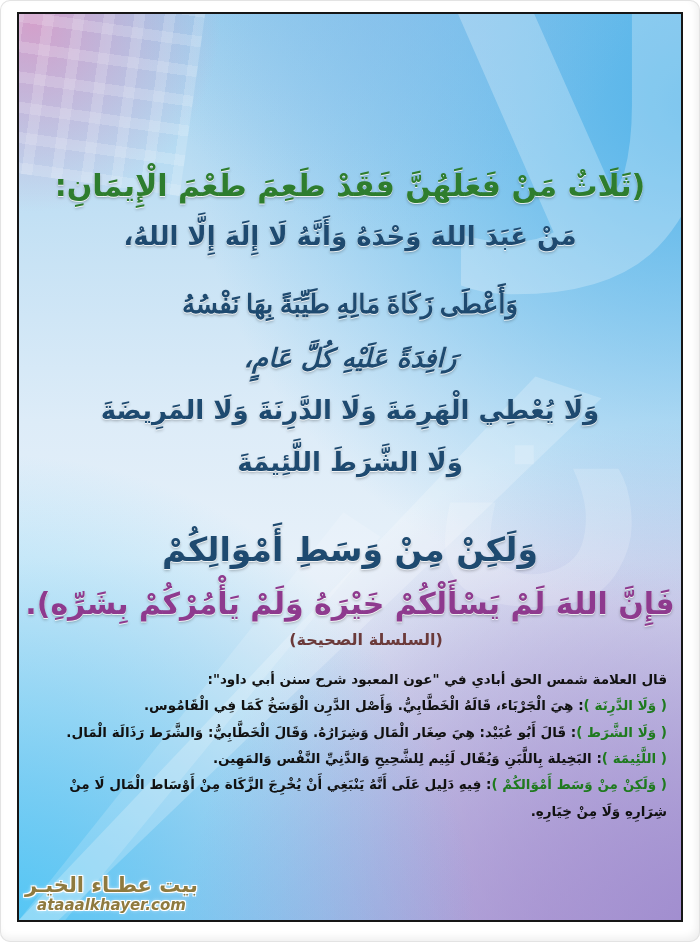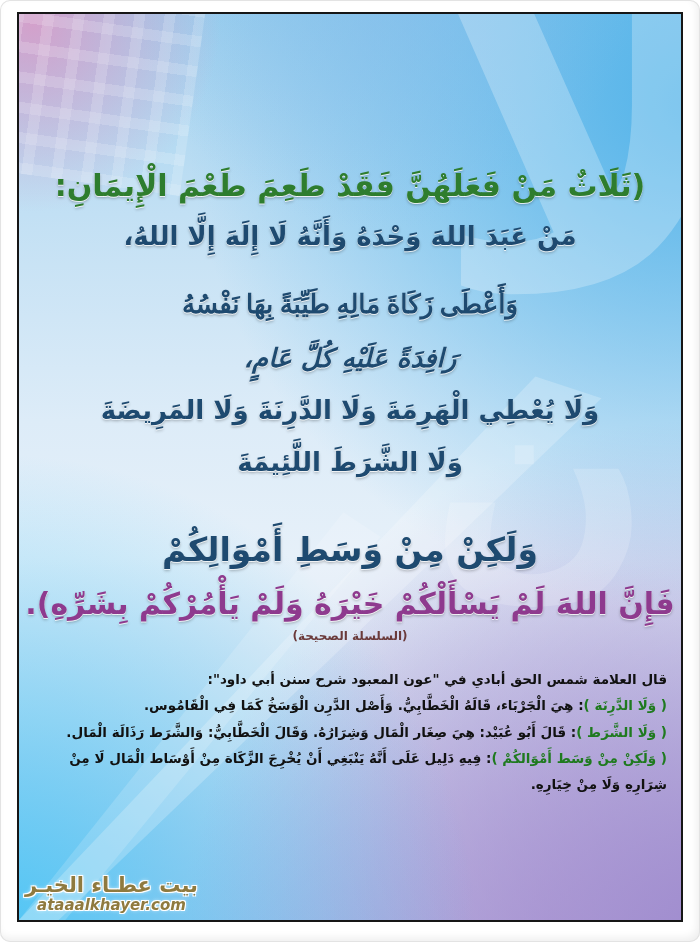--- a/index.html
+++ b/index.html
@@ -47,21 +47,21 @@
   .n1{top:52px;} .n2{top:96px;}
   .opening{top:150px;font-size:30px;color:var(--opening-green,#2e7d2e);
     text-shadow:0 1px 0 rgba(255,255,255,0.8), 0 2px 3px rgba(0,0,0,0.25);}
   .navy{font-size:26px;color:var(--body-navy,#1e4a70);
     text-shadow:0 1px 0 rgba(255,255,255,0.8), 0 2px 3px rgba(0,0,0,0.25);}
   .l0{top:204px;} .l1{top:272px;font-family:Liberation Serif, serif;} .l2{top:326px;font-style:italic;} .l3{top:378px;} .l4{top:430px;text-align:center;}
   .emphasis{top:512px;font-size:33px;color:var(--body-navy,#1e4a70);
     text-shadow:0 1px 0 rgba(255,255,255,0.8), 0 2px 3px rgba(0,0,0,0.25);}
   .closing{top:568px;font-size:30px;color:var(--closing-purple,#8e3a8e);
     text-shadow:0 1px 0 rgba(255,255,255,0.8), 0 2px 3px rgba(0,0,0,0.25);}
-  .source{top:614px;font-size:12px;color:var(--source-maroon,#6b3a3a);}
+  .source{top:614px;font-size:16px;color:var(--source-maroon,#6b3a3a);padding-left:16px;}
 
   .commentary{position:absolute;top:652px;right:14px;left:4px;direction:rtl;
     text-align:right;font-size:13.5px;font-weight:bold;color:var(--commentary-black,#111111);
     line-height:1.95;}
   .commentary p{margin:0;}
   .commentary .term{color:var(--term-green,#1f7a1f);}
 
   .branding{position:absolute;left:6px;bottom:6px;direction:rtl;text-align:center;
     line-height:1.15;}
   .branding .ar{font-size:21px;font-weight:bold;color:var(--branding-gold,#8f7a3f);
@@ -97,20 +97,23 @@
 
   <div class="commentary">
     <p>قال العلامة شمس الحق أبادي في "عون المعبود شرح سنن أبي داود":</p>
     <p>
       <span class="term">( وَلَا الدَّرِنَة )</span><span>: هِيَ الْجَرْبَاء، قَالَهُ الْخَطَّابِيُّ. وَأَصْل الدَّرِن الْوَسَخُ كَمَا فِي الْقَامُوس.</span>
     </p>
     <p>
       <span class="term">( وَلَا الشَّرَط )</span><span>: قَالَ أَبُو عُبَيْد: هِيَ صِغَار الْمَال وَشِرَارُهُ. وَقَالَ الْخَطَّابِيُّ: وَالشَّرَط رَذَالَة الْمَال.</span>
     </p>
     <p>
+      <span class="term">( اللَّئِيمَة )</span><span>: البَخِيلة بِاللَّبَنِ وَيُقَال لَئِيم لِلشَّحِيحِ وَالدَّنِيِّ النَّفْس وَالمَهِين.</span>
+    </p>
+    <p>
       <span class="term">( وَلَكِنْ مِنْ وَسَط أَمْوَالكُمْ )</span><span>: فِيهِ دَلِيل عَلَى أَنَّهُ يَنْبَغِي أَنْ يُخْرِجَ الزَّكَاة مِنْ أَوْسَاط الْمَال لَا مِنْ شِرَارِهِ وَلَا مِنْ خِيَارِهِ.</span>
     </p>
   </div>
 
   <div class="branding">
     <div class="ar">بيت عطـاء الخيـر</div>
     <div class="url">ataaalkhayer.com</div>
   </div>
 </div>
 

